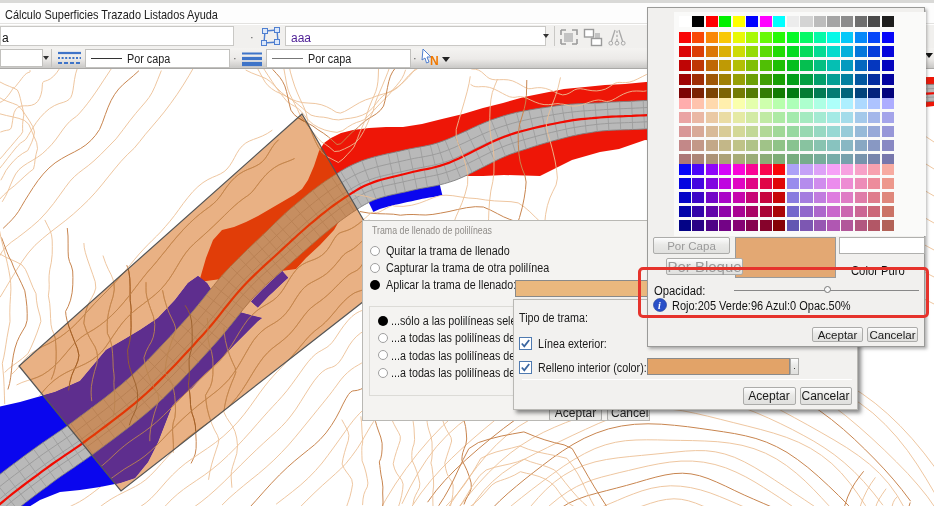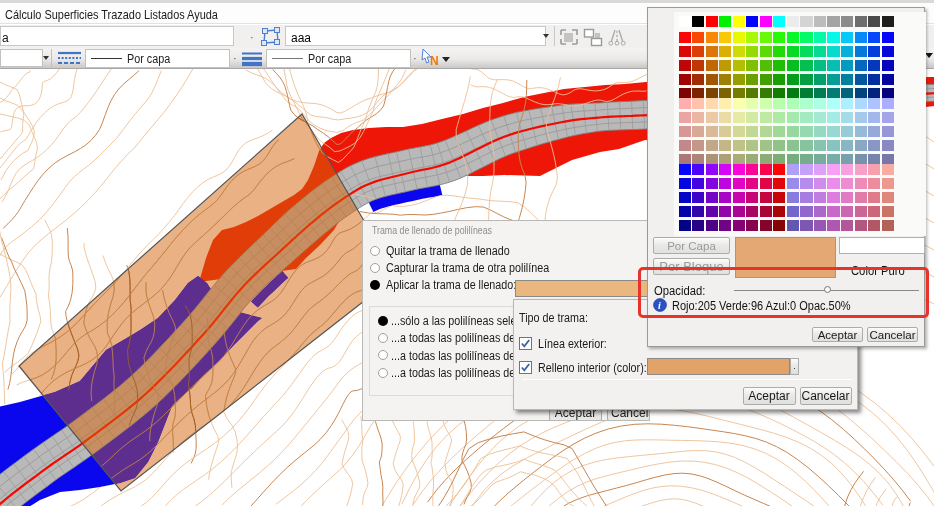--- a/index.html
+++ b/index.html
@@ -349,21 +349,21 @@
 <div style="position:absolute;left:2px;top:31px;font-size:12px;color:#111;">a</div>
 <div style="position:absolute;left:250px;top:31px;font-size:11px;color:#555;">·</div>
 <svg style="position:absolute;left:261px;top:27px;" width="20" height="20" viewBox="0 0 20 20">
       <polygon points="4,4 16,3 17,15 3,16" fill="none" stroke="#4f7fd0" stroke-width="1.4"></polygon>
       <rect x="1.5" y="1.5" width="5" height="5" fill="#dce8fa" stroke="#4f7fd0"></rect>
       <rect x="13.5" y="0.5" width="5" height="5" fill="#dce8fa" stroke="#4f7fd0"></rect>
       <rect x="13.5" y="12.5" width="5" height="5" fill="#dce8fa" stroke="#4f7fd0"></rect>
       <rect x="0.5" y="13.5" width="5" height="5" fill="#dce8fa" stroke="#4f7fd0"></rect>
     </svg>
 <div style="position:absolute;left:285px;top:26px;width:261px;height:20px;background:#fff;border:1px solid #c9c8c5;"></div>
-<div style="position:absolute;left:291px;top:31px;font-size:12px;color:#000000;">aaa</div>
+<div style="position:absolute;left:291px;top:31px;font-size:12px;color:#4c1d95;">aaa</div>
 <div style="position:absolute;left:543px;top:34px;width:0;height:0;border-left:3.5px solid transparent;border-right:3.5px solid transparent;border-top:4.5px solid #333;"></div>
 <div style="position:absolute;left:554px;top:26px;width:1px;height:20px;background:#c9c8c5;"></div>
 <svg style="position:absolute;left:559px;top:28px;" width="22" height="19" viewBox="0 0 22 19">
       <path d="M2,2 h5 M2,2 v5 M13,2 h5 v5 M2,11 v5 M2,16 h5 M13,16 h5 M18,11 v5" fill="none" stroke="#9a9a9a" stroke-width="1.6"></path>
       <rect x="5" y="5" width="9" height="9" fill="#c3c3c3"></rect>
     </svg>
 <svg style="position:absolute;left:582px;top:28px;" width="22" height="19" viewBox="0 0 22 19">
       <rect x="2.5" y="1.5" width="9" height="7.5" fill="#fff" stroke="#9a9a9a" stroke-width="1.4"></rect>
       <rect x="13" y="5" width="5" height="6" fill="#c3c3c3"></rect>
       <rect x="9.5" y="10.5" width="10" height="7" fill="#fff" stroke="#9a9a9a" stroke-width="1.4"></rect>
@@ -709,21 +709,21 @@
       <div style="position:absolute;left:152.4px;top:212px;width:12.2px;height:11px;background:hsl(265,37%,52%);"></div>
       <div style="position:absolute;left:165.9px;top:212px;width:12.2px;height:11px;background:hsl(282,37%,52%);"></div>
       <div style="position:absolute;left:179.4px;top:212px;width:12.2px;height:11px;background:hsl(299,37%,52%);"></div>
       <div style="position:absolute;left:193.0px;top:212px;width:12.2px;height:11px;background:hsl(316,37%,52%);"></div>
       <div style="position:absolute;left:206.5px;top:212px;width:12.2px;height:11px;background:hsl(333,37%,52%);"></div>
       <div style="position:absolute;left:220.1px;top:212px;width:12.2px;height:11px;background:hsl(350,37%,52%);"></div>
       <div style="position:absolute;left:233.6px;top:212px;width:12.2px;height:11px;background:hsl(367,37%,52%);"></div>
   <div class="btn" style="left:5px;top:229px;width:77px;height:17px;font-size:11.5px;line-height:16px;color:#9a9a9a;">Por Capa</div>
   <div class="sw" style="left:87px;top:229px;width:101px;height:41px;background:#e3a873;border-color:#9a9a9a;"></div>
   <div style="position:absolute;left:191px;top:229px;width:86px;height:17px;background:#fff;border:1px solid #b0b0ae;"></div>
-  <div class="btn" style="left:5px;top:250px;width:77px;height:17px;font-size:13px;line-height:16px;color:#9a9a9a;">Por Bloque</div>
+  <div class="btn" style="left:18px;top:250px;width:77px;height:17px;font-size:15px;line-height:16px;color:#9a9a9a;">Por Bloque</div>
   <div style="position:absolute;left:203px;top:256px;font-size:12.5px;color:#111;transform:scaleX(0.9);transform-origin:0 50%;">Color Puro</div>
   <div style="position:absolute;left:6px;top:276px;font-size:12.5px;color:#111;transform:scaleX(0.9);transform-origin:0 50%;">Opacidad:</div>
   <div style="position:absolute;left:86px;top:281.5px;width:185px;height:1px;background:#888;"></div>
   <div style="position:absolute;left:176px;top:278px;width:7px;height:7px;border:1px solid #777;border-radius:50%;background:#f8f8f8;"></div>
   <svg style="position:absolute;left:5px;top:289.5px;" width="14" height="14" viewBox="0 0 14 14">
         <circle cx="7" cy="7" r="6.5" fill="#2a50c8"></circle>
         <circle cx="7" cy="7" r="6.5" fill="none" stroke="#1a3890" stroke-width="0.6"></circle>
         <text x="5" y="11" font-size="10" font-weight="bold" font-style="italic" font-family="Liberation Serif" fill="#fff">i</text>
       </svg>
   <div style="position:absolute;left:24px;top:291px;font-size:12.5px;color:#111;white-space:nowrap;transform:scaleX(0.88);transform-origin:0 50%;">Rojo:205 Verde:96 Azul:0 Opac.50%</div>

